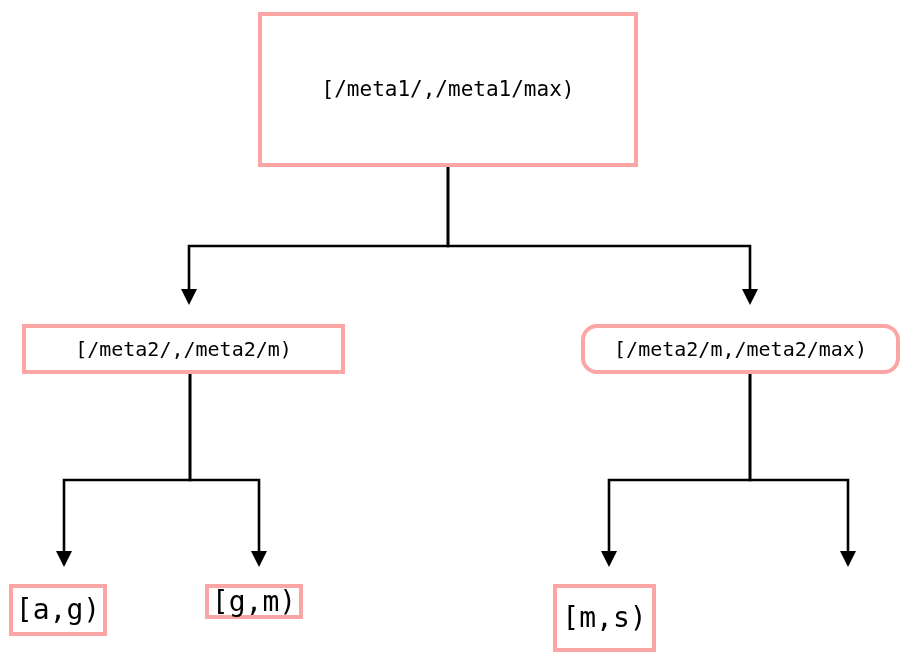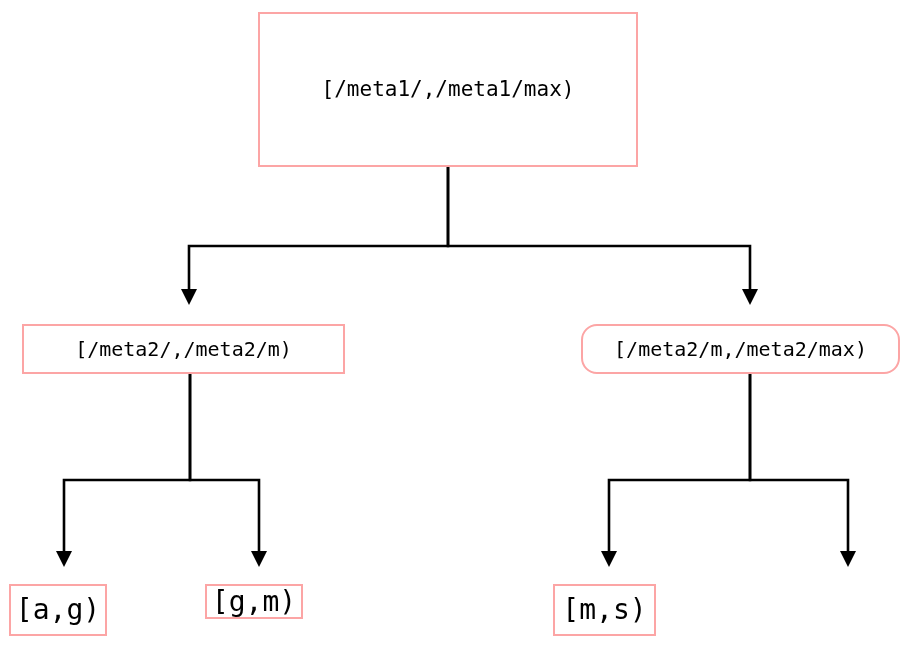--- a/index.html
+++ b/index.html
@@ -12,21 +12,21 @@
     position: relative;
     width: 912px;
     height: 652px;
     background: #ffffff;
     overflow: hidden;
     font-family: "DejaVu Sans Mono", "Liberation Mono", monospace;
   }
   .node {
     position: absolute;
     box-sizing: border-box;
-    border: 2px solid #fca5a5;
+    border: 4px solid #fca5a5;
     background: #ffffff;
     display: flex;
     align-items: center;
     justify-content: center;
     color: #000000;
     line-height: 1;
     white-space: pre;
   }
   .node-root      { font-size: 21px; }
   .node-internal  { font-size: 20px; text-align: center; }
@@ -87,16 +87,16 @@
   <div class="node node-root" style="left: 258px; top: 12px; width: 380px; height: 155px;">[/meta1/,/meta1/max)</div>
 
   <div class="node node-internal" style="left: 22px; top: 324px; width: 323px; height: 50px;">[/meta2/,/meta2/m)</div>
 
   <div class="node node-internal" style="left: 581px; top: 324px; width: 319px; height: 50px; border-radius: 16px;">[/meta2/m,/meta2/max)</div>
 
   <div class="node node-leaf" style="left: 9px; top: 584px; width: 98px; height: 52px;">[a,g)</div>
 
   <div class="node node-leaf" style="left: 205px; top: 584px; width: 98px; height: 35px;">[g,m)</div>
 
-  <div class="node node-leaf" style="left: 553px; top: 584px; width: 103px; height: 52px;">[m,s)</div>
+  <div class="node node-leaf" style="left: 553px; top: 584px; width: 103px; height: 68px;">[m,s)</div>
 
 
 </div>
 
 </body></html>

